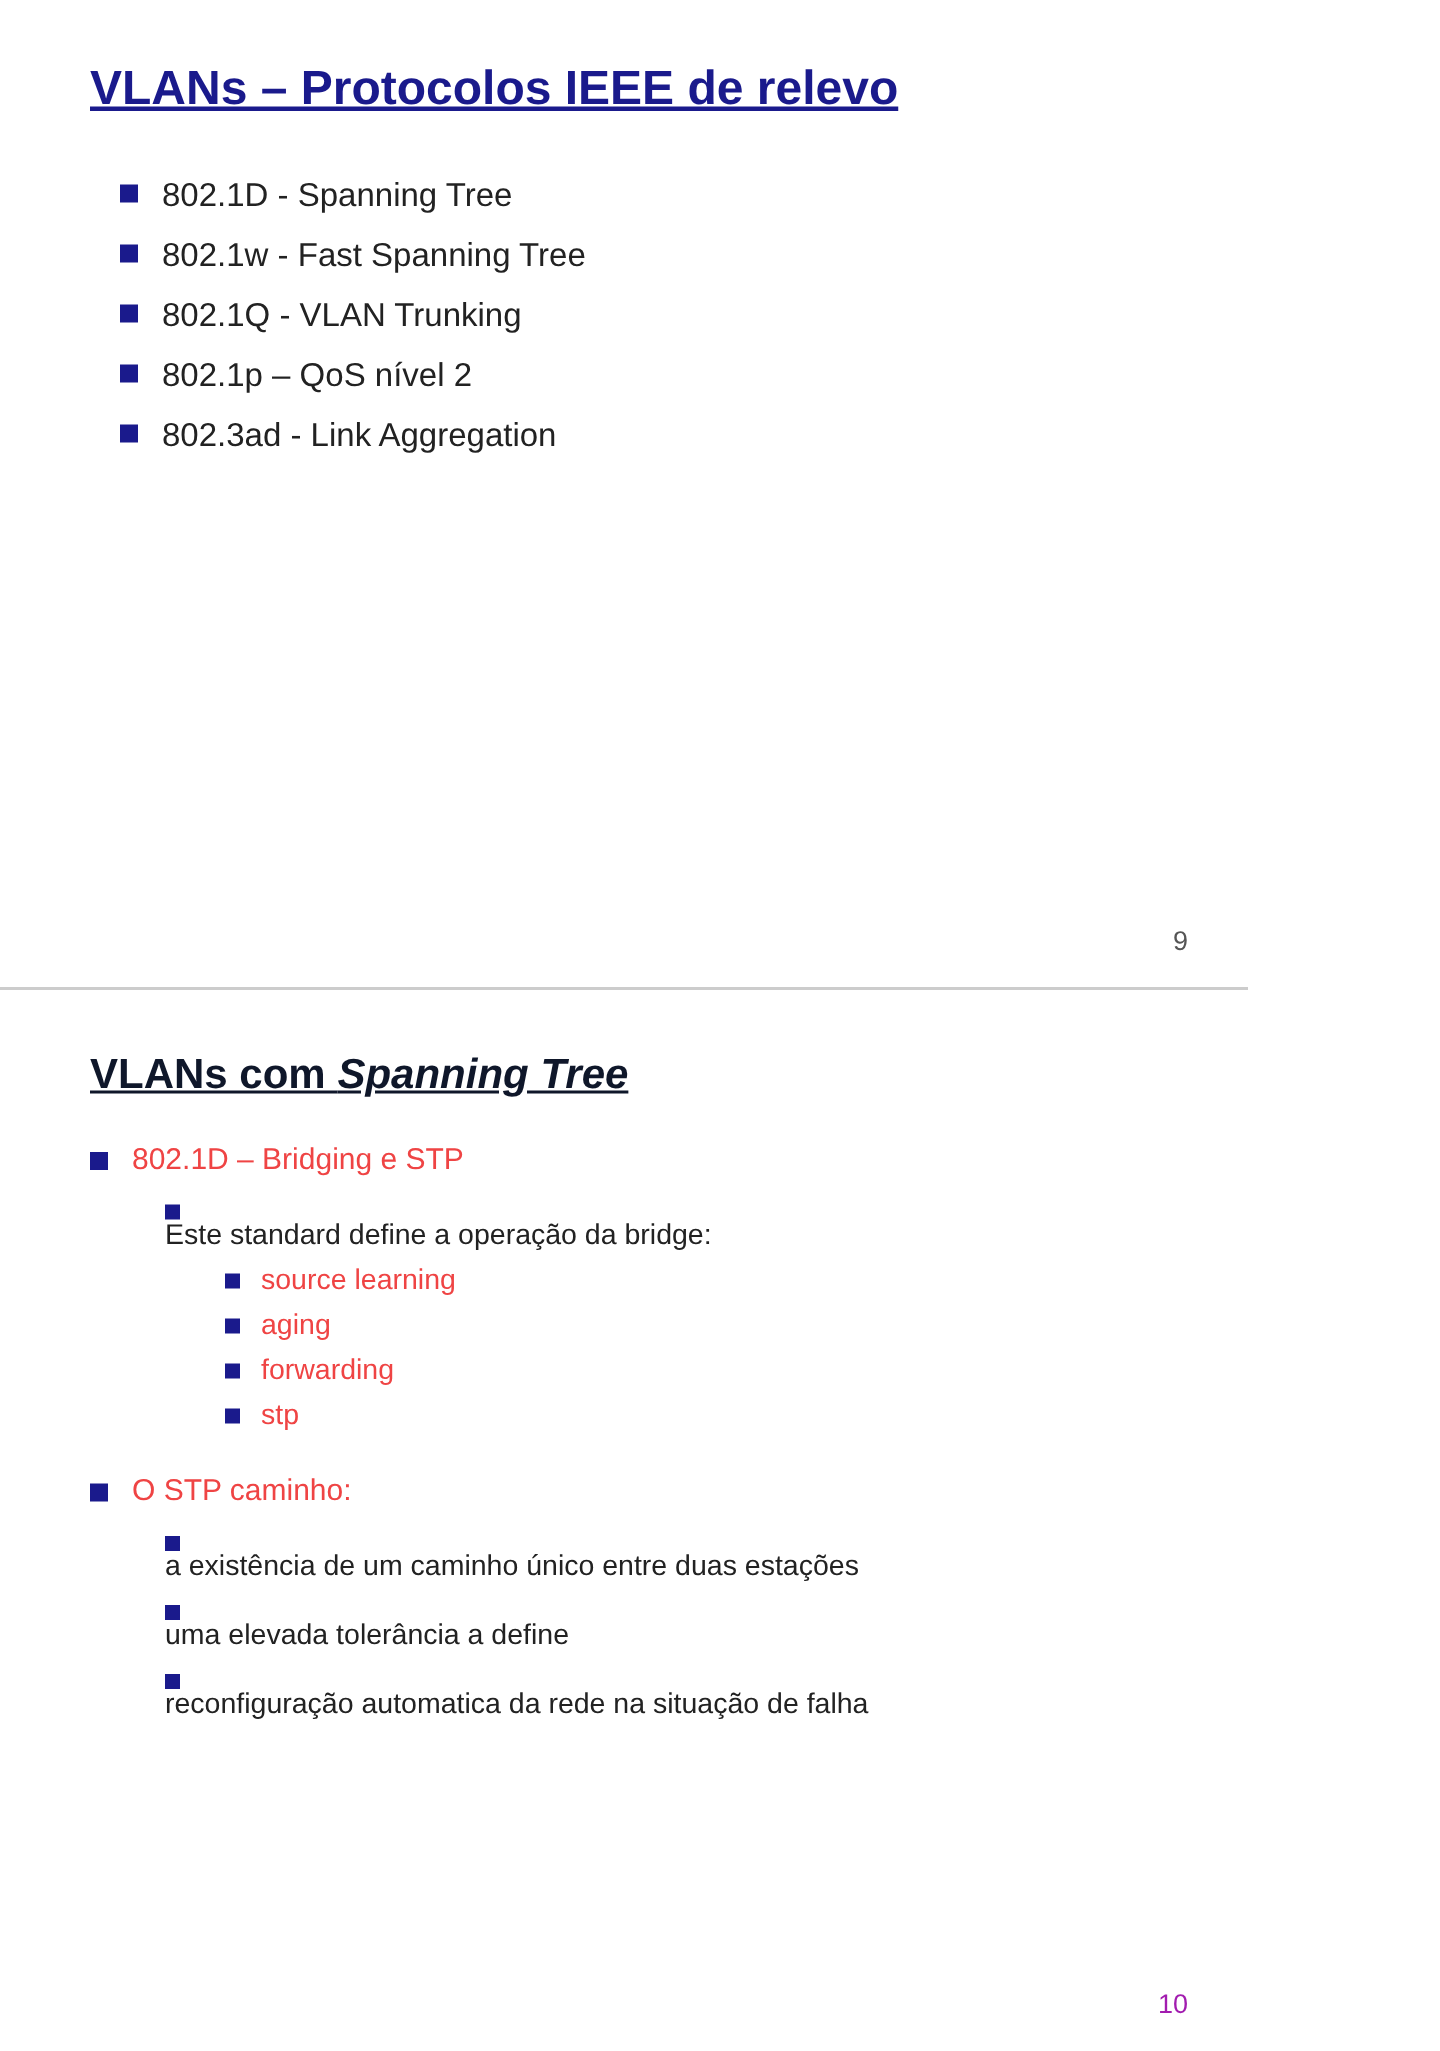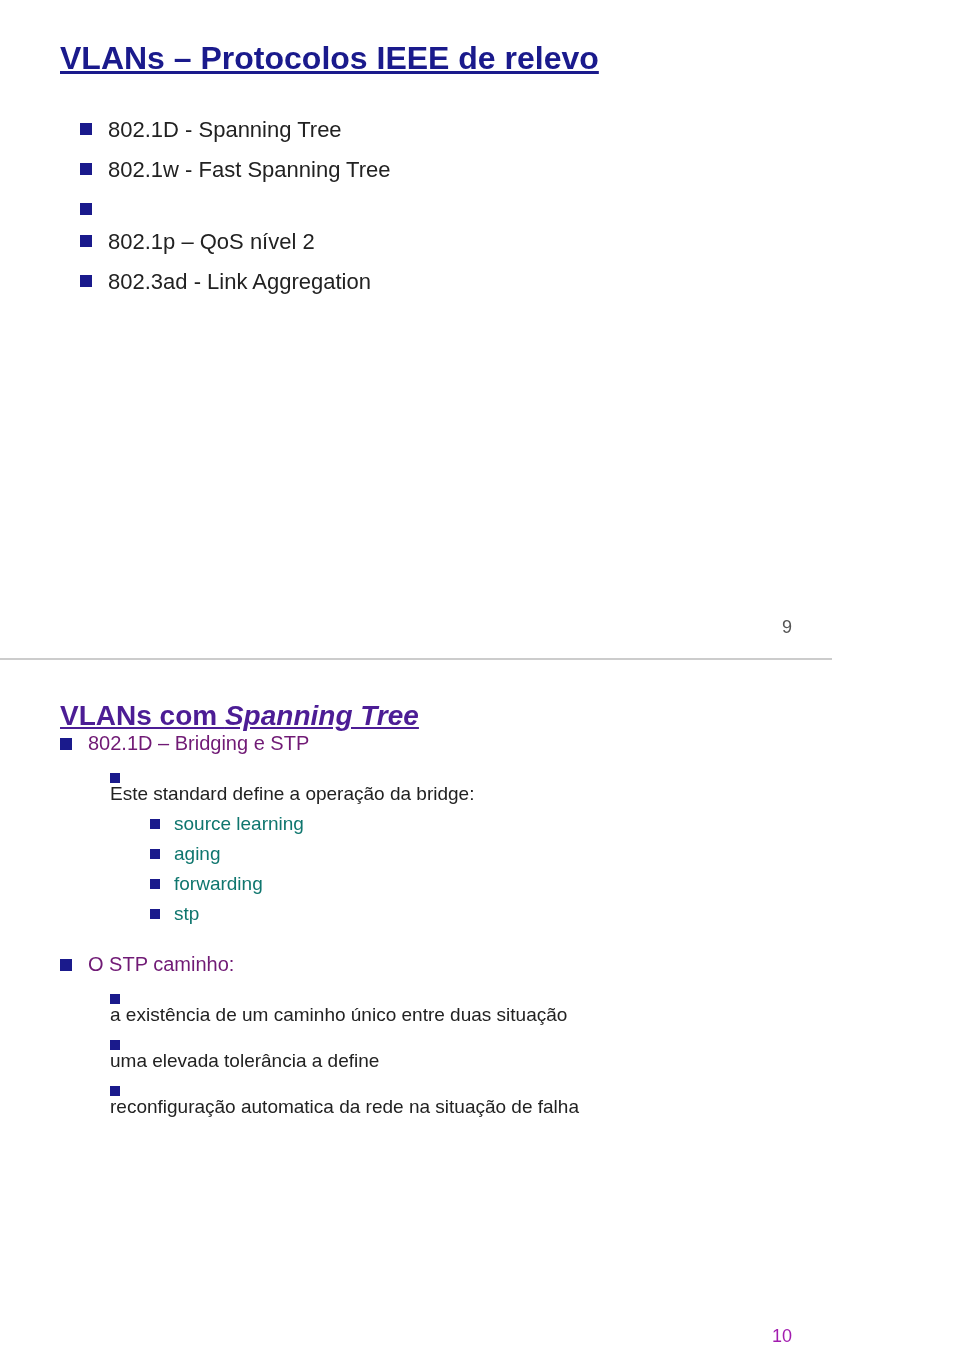--- a/index.html
+++ b/index.html
@@ -76,53 +76,54 @@
     .slide-bottom {
       width: 100%;
       flex: 1;
       padding: 40px 60px 20px 60px;
       position: relative;
     }
 
     .slide-subtitle {
       font-size: 28px;
       font-weight: bold;
-      color: #4c1d95;
+      color: #0f172a;
       text-decoration: underline;
+      margin-bottom: 30px;
     }
 
     .slide-subtitle em {
       font-style: italic;
       font-weight: bold;
     }
 
     .main-bullet {
       display: flex;
       align-items: flex-start;
       margin-bottom: 12px;
       font-size: 20px;
-      color: #701a75;
+      color: #ef4444;
     }
 
     .sub-bullet {
       display: flex;
       align-items: flex-start;
       margin-bottom: 8px;
       font-size: 19px;
       color: #222222;
       padding-left: 50px;
       flex-direction: column;
     }
 
     .sub-sub-bullet {
       display: flex;
       align-items: flex-start;
       margin-bottom: 8px;
       font-size: 19px;
-      color: #0f766e;
+      color: #ef4444;
       padding-left: 90px;
     }
 
     .bullet-square-small {
       display: inline-block;
       width: 10px;
       height: 10px;
       background-color: #1a1a8c;
       min-width: 10px;
       margin-top: 6px;
@@ -153,20 +154,21 @@
       <li>
         <span class="bullet-square"></span>
         <span>802.1D - Spanning Tree</span>
       </li>
       <li>
         <span class="bullet-square"></span>
         <span>802.1w - Fast Spanning Tree</span>
       </li>
       <li>
         <span class="bullet-square"></span>
+        <span>802.1Q - VLAN Trunking</span>
       </li>
       <li>
         <span class="bullet-square"></span>
         <span>802.1p – QoS nível 2</span>
       </li>
       <li>
         <span class="bullet-square"></span>
         <span>802.3ad -  Link Aggregation</span>
       </li>
     </ul>
@@ -209,21 +211,21 @@
 
     <div class="section-gap"></div>
 
     <div class="main-bullet">
       <span class="bullet-square"></span>
       <span>O STP caminho:</span>
     </div>
 
     <div class="sub-bullet">
       <span class="bullet-square-small"></span>
-      <span>a existência de um caminho único entre duas situação</span>
+      <span>a existência de um caminho único entre duas estações</span>
     </div>
     <div class="sub-bullet">
       <span class="bullet-square-small"></span>
       <span>uma elevada tolerância a define</span>
     </div>
     <div class="sub-bullet">
       <span class="bullet-square-small"></span>
       <span>reconfiguração automatica da rede na situação de falha</span>
     </div>
 

